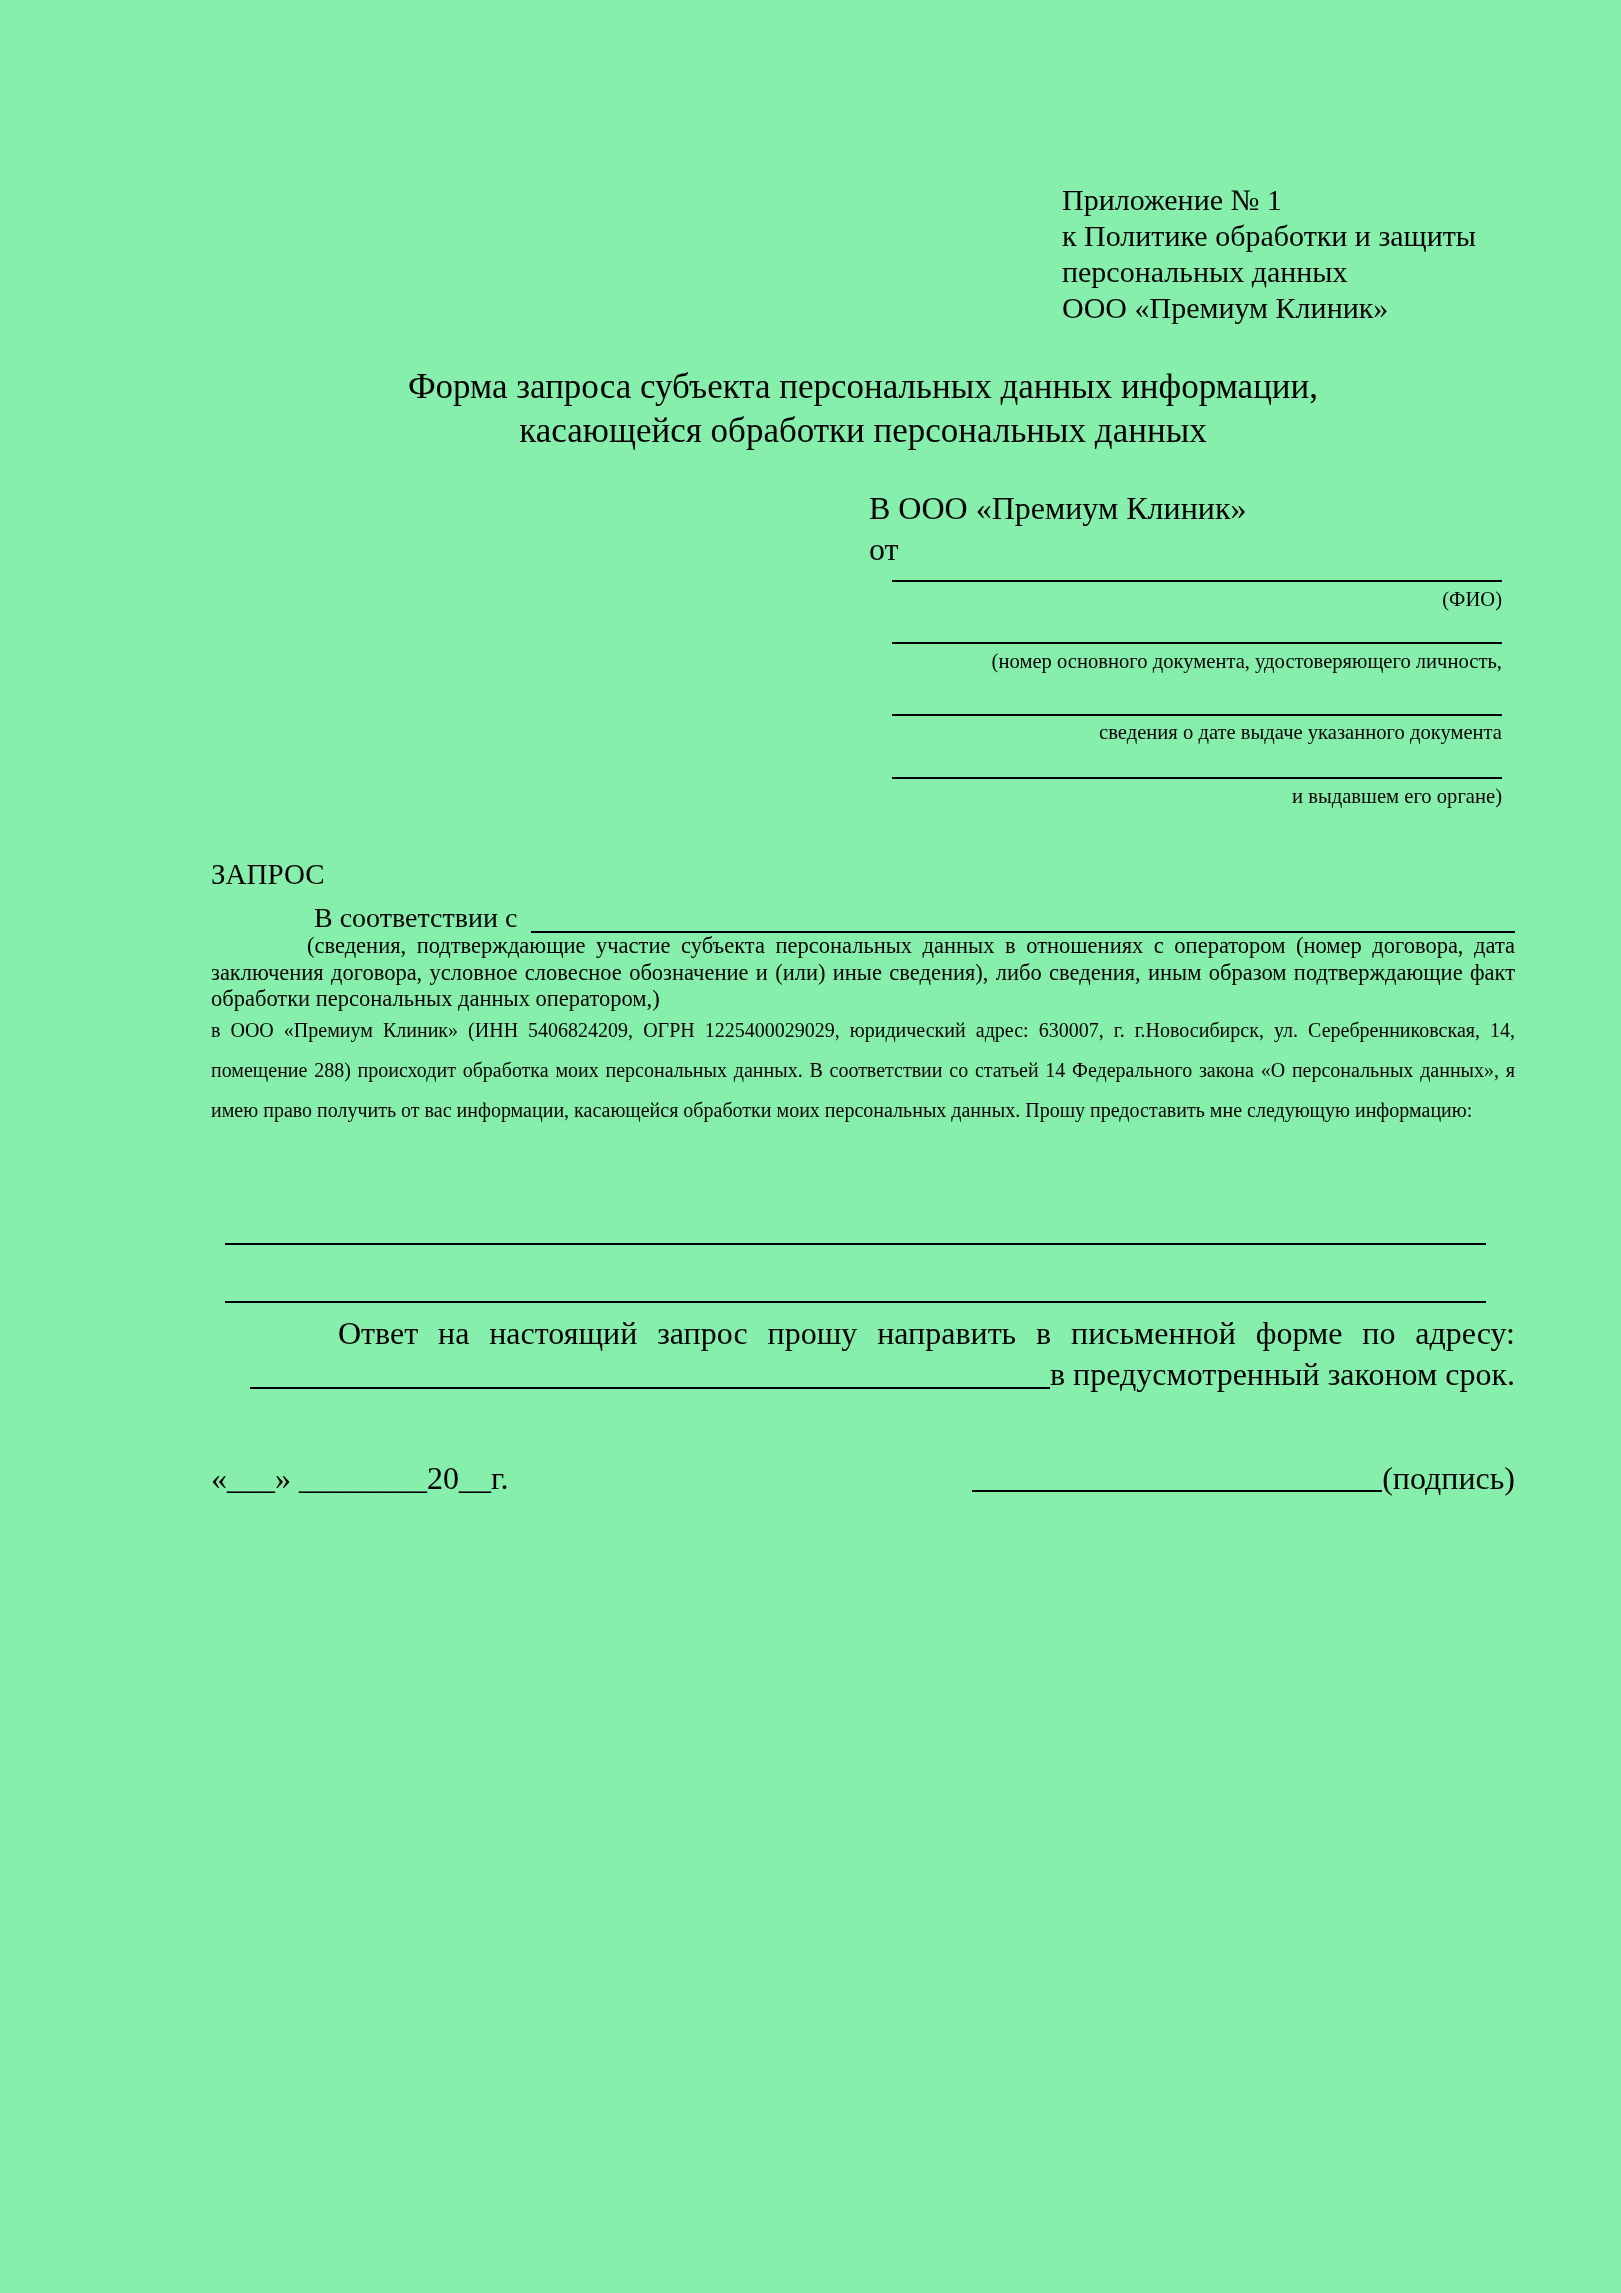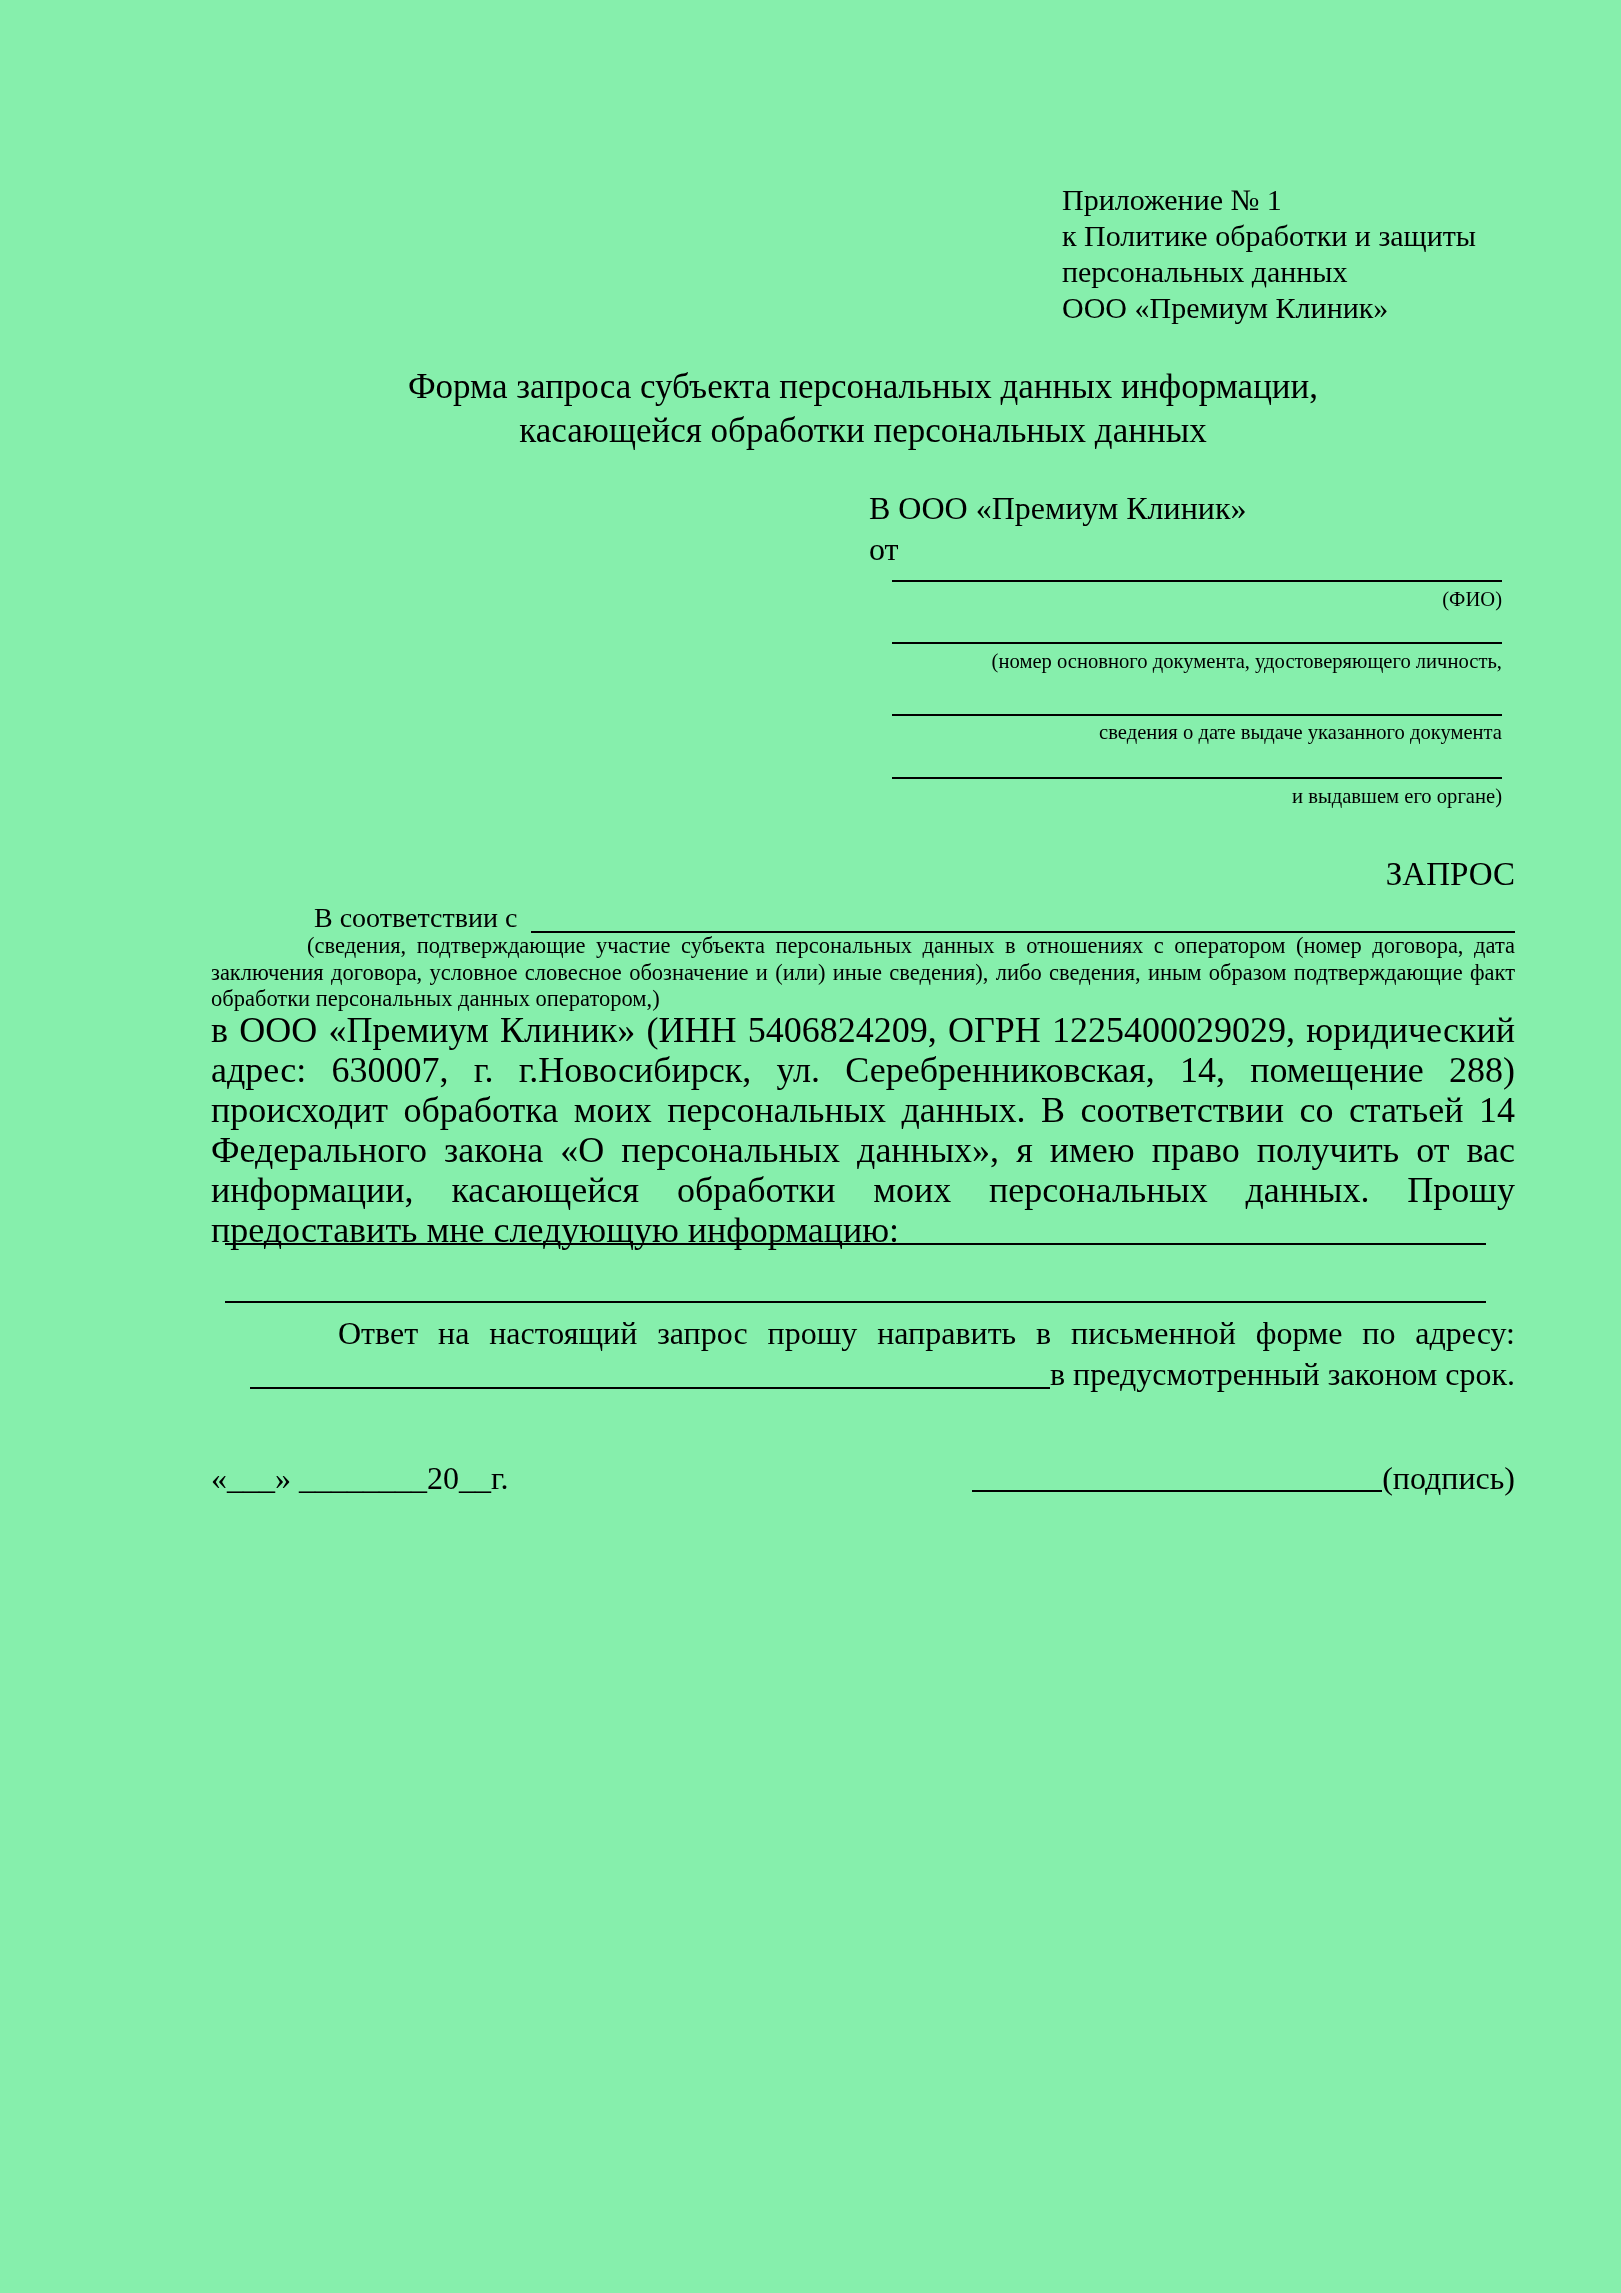--- a/index.html
+++ b/index.html
@@ -22,28 +22,28 @@
 
   
   .to-line{left:869px;top:489px;font-size:32px;line-height:39px;white-space:nowrap;}
   .from-line{left:869px;top:530px;font-size:32px;line-height:39px;}
 
   .rule{border-top:2.9px solid #000;height:0;}
   .field-rule{left:892px;width:610px;}
   .field-caption{left:892px;width:610px;text-align:right;font-size:20.6px;line-height:24.5px;}
 
   
-  .request-heading{left:211px;width:1304px;top:855px;text-align:right;font-size:33px;line-height:39px;}
+  .request-heading{left:211px;width:1304px;top:855px;text-align:left;font-size:29px;line-height:39px;}
   .intro-row{left:211px;width:1304px;top:898px;display:flex;align-items:flex-end;font-size:28px;line-height:40px;padding-left:103px;box-sizing:border-box;}
   .intro-row .prefix{white-space:nowrap;}
   .fill{flex:1;border-bottom:2.9px solid #000;margin-bottom:4.9px;margin-left:13.7px;min-width:39px;}
 
   .footnote{left:211px;width:1304px;top:933px;font-size:22.5px;line-height:26.5px;text-align:justify;text-indent:96px;}
 
-  .body-par{left:211px;width:1304px;top:1010px;font-size:36px;line-height:40px;text-align:justify;}
+  .body-par{left:211px;width:1304px;top:1010px;font-size:20px;line-height:40px;text-align:justify;}
 
   .blank-rule{left:225px;width:1261px;}
 
   .reply-1{left:211px;width:1304px;top:1313px;font-size:32px;line-height:40px;text-align:justify;text-align-last:justify;padding-left:127px;box-sizing:border-box;}
   .reply-2{left:211px;width:1304px;top:1354px;display:flex;align-items:flex-end;font-size:32px;line-height:40px;}
   .reply-2 .lead{width:39px;}
   .reply-2 .suffix{white-space:nowrap;}
 
   
   .footer-row{left:211px;width:1304px;top:1458px;display:flex;justify-content:space-between;align-items:flex-end;font-size:32px;line-height:40px;}

